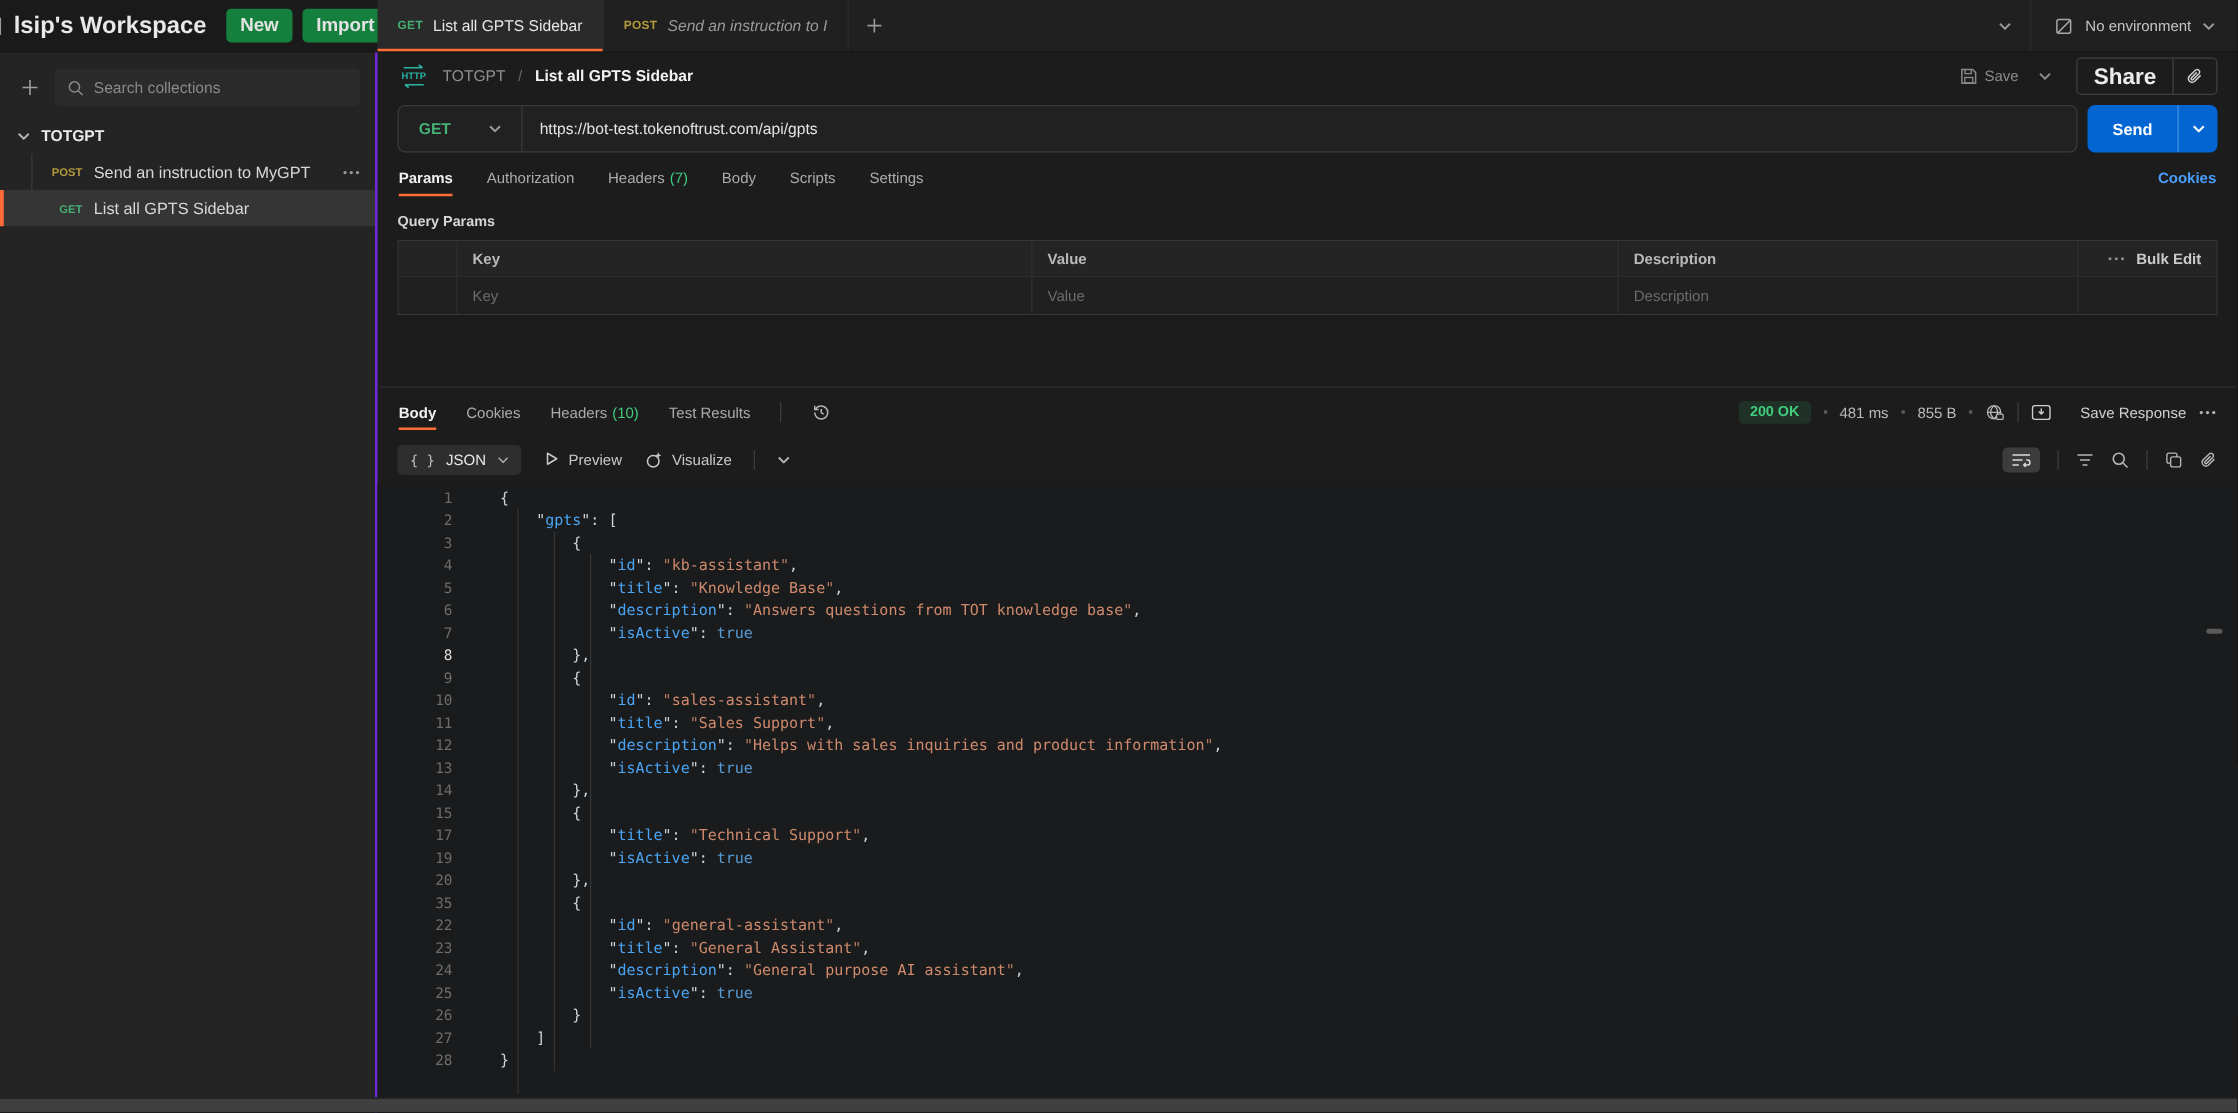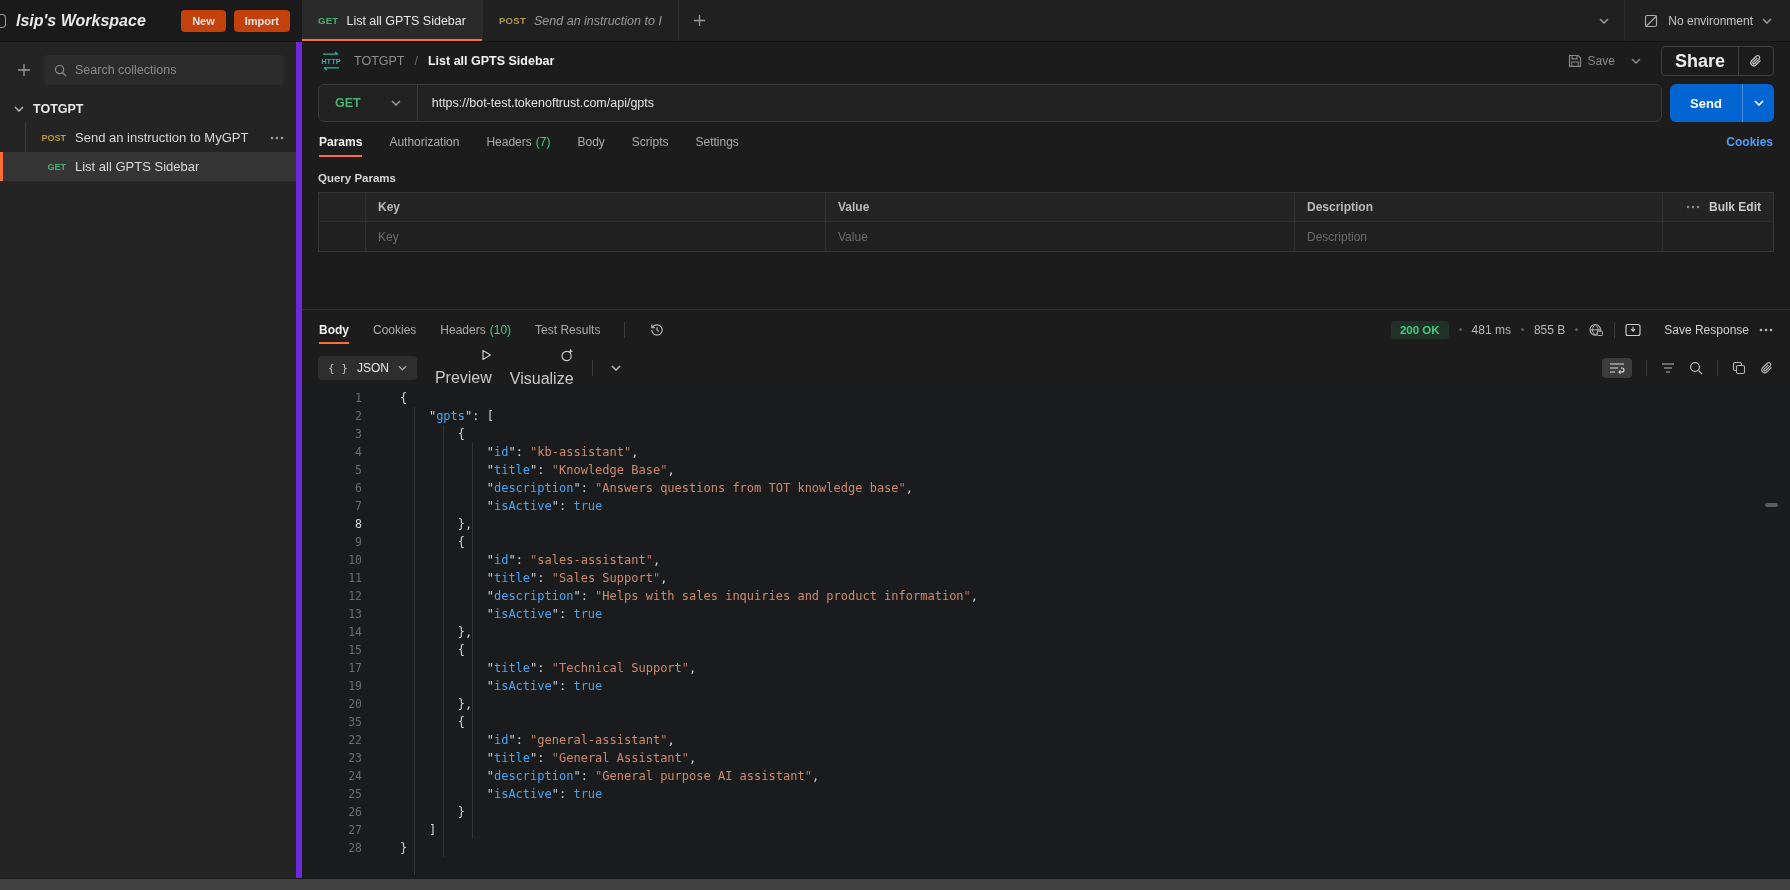--- a/index.html
+++ b/index.html
@@ -3,40 +3,40 @@
 <meta charset="utf-8">
 <style>
   html,body{margin:0;padding:0;background:#111;}
   *{box-sizing:border-box;}
   .app{position:relative;width:1790px;height:890px;background:#1c1c1d;font-family:"Liberation Sans",sans-serif;color:#ddd;overflow:hidden;}
 
   
   .hdr{display:flex;height:42px;background:#202020;border-bottom:1px solid #141414;}
   .ws{width:302px;background:#1a1a1a;display:flex;align-items:center;padding:0 12px 0 0;gap:8px;flex:none;}
   .ws-sliver{width:6px;height:14px;border:1.5px solid #9a9a9a;border-left:none;border-radius:0 4px 4px 0;margin-left:0;}
-  .ws-name{font-size:16px;font-weight:700;color:#e9e9e9;white-space:nowrap;margin-left:2px;font-style:italic;}
+  .ws-name{font-size:19px;font-weight:700;color:#e9e9e9;white-space:nowrap;margin-left:2px;}
   .ws .sp{flex:1;}
-  .hbtn{background:#c2410c;color:#e3e3e3;font-size:11px;font-weight:700;padding:5px 11px;border-radius:4px;cursor:pointer;}
+  .hbtn{background:#15803d;color:#e3e3e3;font-size:15px;font-weight:700;padding:5px 11px;border-radius:4px;cursor:pointer;}
   .tabstrip{flex:1;display:flex;align-items:stretch;}
   .rtab{display:flex;align-items:center;gap:8px;padding:0 16px;border-right:1px solid #2b2b2b;position:relative;cursor:pointer;}
   .rtab .m{font-size:9.5px;font-weight:700;letter-spacing:.3px;}
   .m-get{color:#45b074;} .m-post{color:#b39a3d;}
   .rtab .t{font-size:12.5px;color:#e6e6e6;white-space:nowrap;}
   .rtab.active{background:#2a2a2a;}
   .rtab.active::after{content:'';position:absolute;left:0;right:0;bottom:0;height:2px;background:#ff6c37;}
   .rtab.inactive .t{color:#9a9a9a;font-style:italic;}
   .plus-tab{display:flex;align-items:center;justify-content:center;width:42px;color:#9a9a9a;cursor:pointer;}
   .strip-right{margin-left:auto;display:flex;align-items:center;}
   .chev-btn{padding:0 15px;color:#9a9a9a;display:flex;align-items:center;cursor:pointer;height:100%;}
   .env{display:flex;align-items:center;gap:9px;padding:0 18px;border-left:1px solid #2b2b2b;height:100%;color:#c4c4c4;font-size:12px;cursor:pointer;}
   .env .ic{color:#a8a8a8;display:flex;}
 
   
   .split{display:flex;height:848px;}
-  .sidebar{width:302px;flex:none;background:#242424;border-right:6px solid #6d28d9;display:flex;flex-direction:column;}
+  .sidebar{width:302px;flex:none;background:#242424;border-right:2px solid #6d28d9;display:flex;flex-direction:column;}
   .side-top{display:flex;align-items:center;gap:8px;padding:13px 12px 10px;}
   .side-plus{width:24px;display:flex;justify-content:center;color:#9c9c9c;cursor:pointer;}
   .searchbox{flex:1;display:flex;align-items:center;gap:8px;background:#2b2b2b;border-radius:4px;height:30px;padding:0 10px;color:#8a8a8a;cursor:text;}
   .searchbox .ph{font-size:12.5px;color:#8a8a8a;}
   .coll-row{display:flex;align-items:center;gap:9px;padding:7px 10px 7px 14px;cursor:pointer;}
   .coll-row .cname{font-size:12.5px;font-weight:700;color:#eaeaea;}
   .coll-row .cv{color:#b5b5b5;display:flex;}
   .tree{position:relative;}
   .tree::before{content:'';position:absolute;left:25px;top:0;bottom:0;width:1px;background:#3a3a3a;}
   .req-item{height:29px;display:flex;align-items:center;padding-left:36px;gap:9px;position:relative;cursor:pointer;}
@@ -103,21 +103,21 @@
   .resp-meta{margin-left:auto;display:flex;align-items:center;gap:10px;font-size:12px;color:#b9b9b9;}
   .status{background:rgba(62,203,118,.13);color:#41cc7d;font-weight:700;font-size:11.5px;padding:3px 9px;border-radius:4px;}
   .mdot{width:3px;height:3px;border-radius:50%;background:#5a5a5a;}
   .mic{color:#b5b5b5;display:flex;cursor:pointer;}
   .save-resp{display:flex;align-items:center;gap:23px;color:#d0d0d0;cursor:pointer;}
 
   .viewer-bar{display:flex;align-items:center;gap:18px;padding:0 16px;height:38px;flex:none;}
   .json-pill{display:flex;align-items:center;gap:9px;background:#2e2e2e;border-radius:4px;padding:5px 10px;font-size:12px;color:#e8e8e8;cursor:pointer;}
   .json-pill .br{font-family:"DejaVu Sans Mono",monospace;color:#c0c0c0;font-size:11px;}
   .json-pill .cv{color:#a5a5a5;display:flex;}
-  .vb-item{display:flex;align-items:flex-end;gap:8px;color:#c9c9c9;font-size:16px;cursor:pointer;flex-direction:column;}
+  .vb-item{display:flex;align-items:flex-start;gap:8px;color:#c9c9c9;font-size:12px;cursor:pointer;}
   .viewer-right{margin-left:auto;display:flex;align-items:center;gap:14px;}
   .wrap-pill{background:#3c3c3c;border-radius:4px;padding:4px 7px;display:flex;color:#dcdcdc;cursor:pointer;}
   .vic{color:#b5b5b5;display:flex;cursor:pointer;}
 
   .code-wrap{flex:1;position:relative;background:#1a1b1c;overflow:hidden;font-family:"DejaVu Sans Mono",monospace;font-size:12px;line-height:18px;padding-top:2px;cursor:text;}
   .cl{display:flex;height:18px;white-space:pre;}
   .ln{width:60px;text-align:right;color:#6c6c6c;flex:none;font-size:11.5px;user-select:none;}
   .ln.cur{color:#dcdcdc;}
   .lt{margin-left:38px;}
   .guide{position:absolute;width:1px;background:#343434;}

